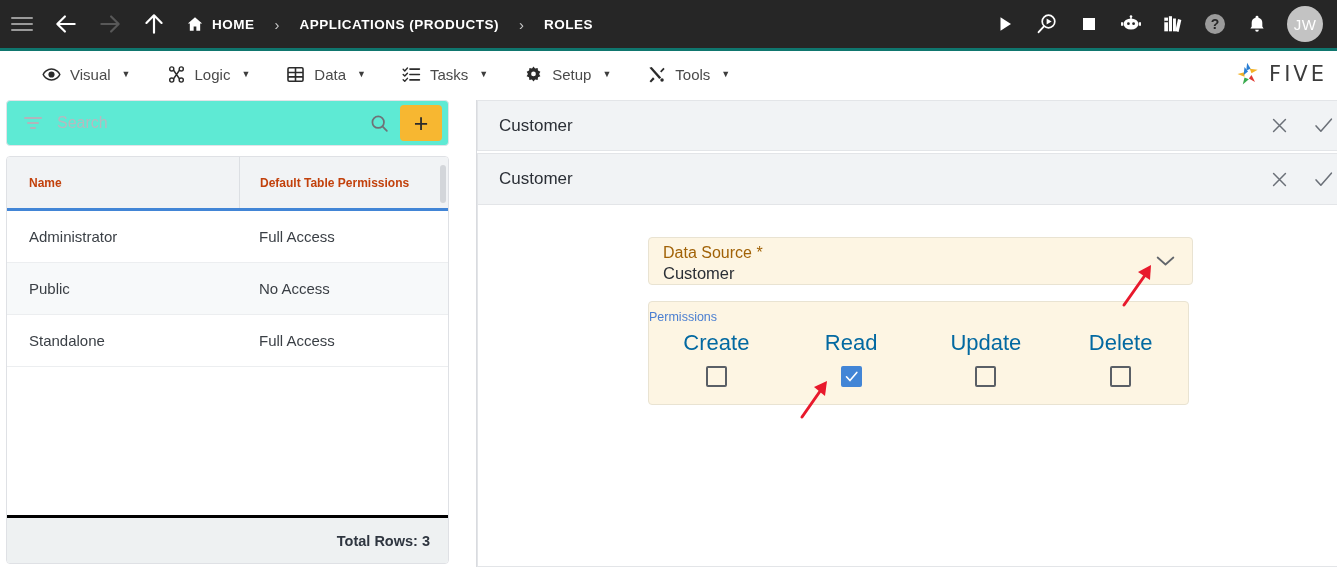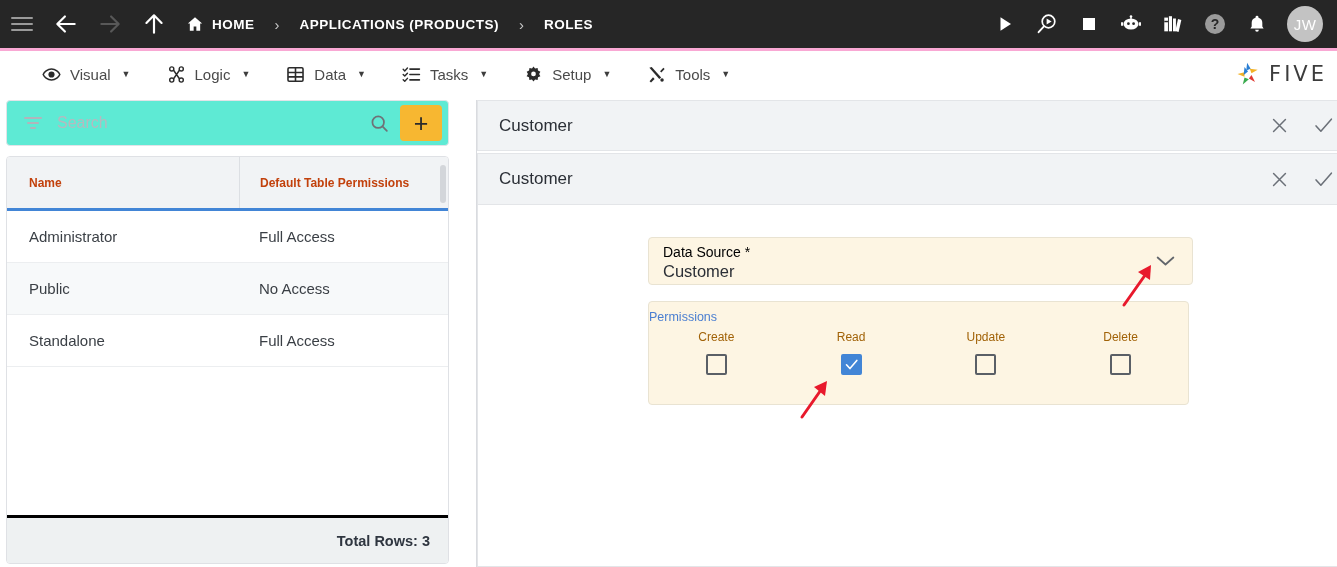--- a/index.html
+++ b/index.html
@@ -8,21 +8,21 @@
     font-family: "Liberation Sans", sans-serif;
     background: #ffffff;
     overflow: hidden;
   }
 
   
   .topbar {
     position: absolute; left: 0; top: 0; width: 1337px; height: 51px;
     background: #262626;
     display: flex; align-items: center;
-    border-bottom: 3px solid #f9a8d4;
+    border-bottom: 3px solid #0f766e;
   }
   .topbar-left { display: flex; align-items: center; height: 100%; }
   .tb-icon {
     width: 44px; height: 48px;
     display: flex; align-items: center; justify-content: center;
     color: #ffffff;
   }
   .tb-icon.dim { color: #585858; }
   .hamburger { display: flex; flex-direction: column; gap: 4px; width: 22px; }
   .hamburger i { display: block; height: 2px; background: #9a9a9a; border-radius: 1px; }
@@ -164,33 +164,33 @@
     border-left: 1px solid #e3e5e8; border-right: 1px solid #e3e5e8;
     border-bottom: 1px solid #e3e5e8;
     position: relative;
   }
 
   .field {
     position: absolute; left: 170px; top: 32px; width: 545px; height: 48px;
     background: #fdf5e3; border: 1px solid #e9e3d2; border-radius: 4px;
     padding: 6px 14px 0 14px;
   }
-  .field-label { font-size: 14px; color: #000000; }
+  .field-label { font-size: 16px; color: #a16207; }
   .field-value { font-size: 16.5px; color: #2b2f36; margin-top: 2px; }
   .field-caret { position: absolute; right: 16px; top: 16px; color: #62666c; }
 
   .fieldset {
     position: absolute; left: 170px; top: 96px; width: 541px; height: 104px;
     background: #fdf5e3; border: 1px solid #e9e3d2; border-radius: 4px;
     padding: 8px 0 0 0;
   }
   .fieldset-legend { font-size: 12.5px; color: #4b7fd1; }
   .perm-grid { display: flex; margin-top: 6px; }
   .perm-col { flex: 1; display: flex; flex-direction: column; align-items: center; gap: 10px; }
-  .perm-name { font-size: 12px; color: #a16207; }
+  .perm-name { font-size: 22px; color: #0369a1; }
   .cbx {
     width: 21px; height: 21px; border: 2px solid #5a5f66; border-radius: 2px;
     background: transparent;
   }
   .cbx.on {
     background: #4285d6; border-color: #4285d6;
     display: flex; align-items: center; justify-content: center;
   }
 
   

